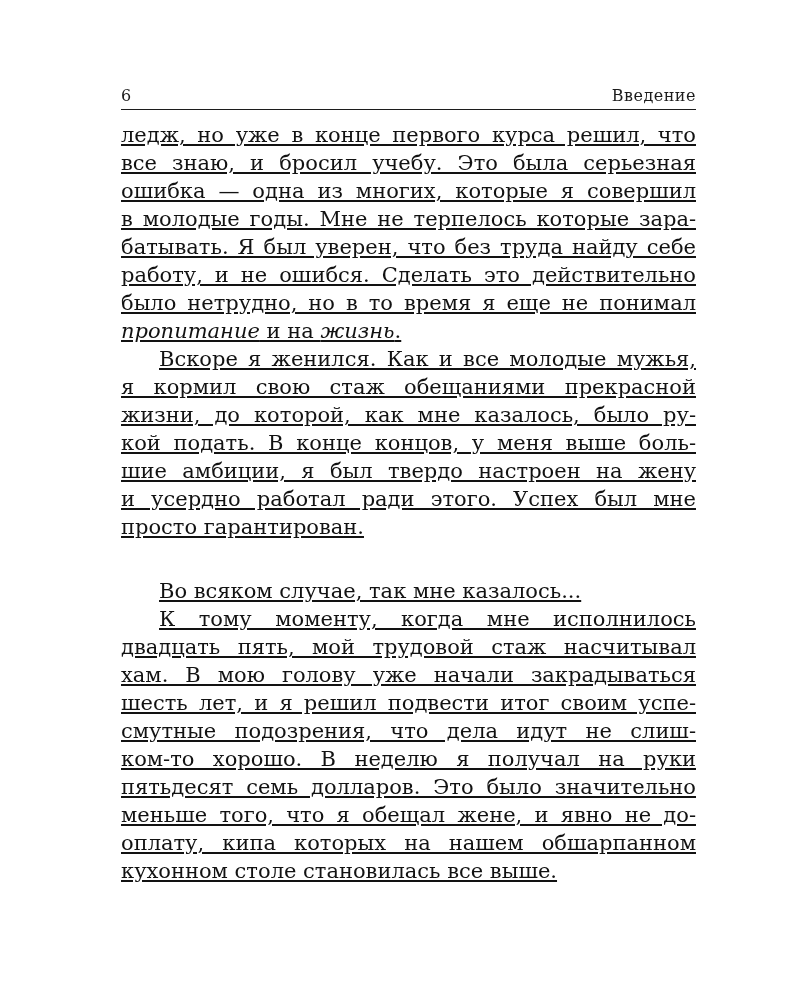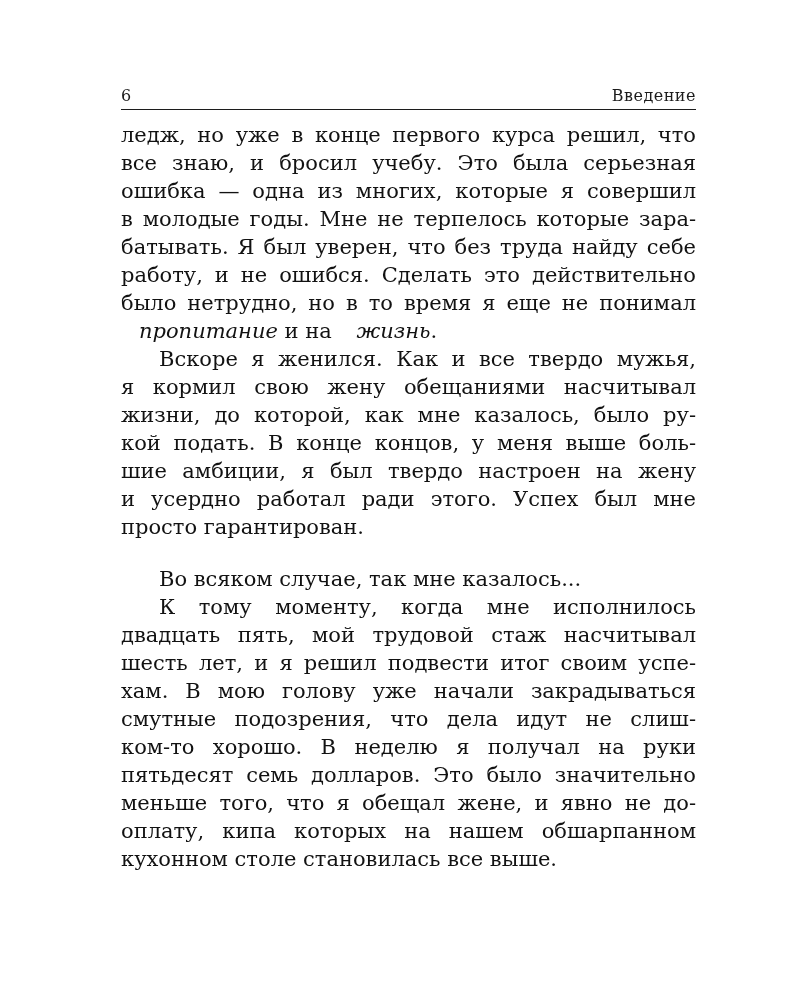--- a/index.html
+++ b/index.html
@@ -38,36 +38,37 @@
     border-top: 1.5px solid #1c1c1c;
   }
   .body-text {
     position: absolute;
     top: 121px;
     left: 121px;
     width: 575px;
     font-size: 21px;
     line-height: 28px;
     color: #121212;
+    text-decoration: underline;
   }
   .line {
     text-align: justify;
     text-align-last: justify;
     white-space: normal;
   }
   .line.last {
     text-align-last: left;
   }
   .line.indent {
     text-indent: 38px;
   }
   .paragraph.gap {
-    margin-top: 24px;
+    margin-top: 36px;
   }
-  .line i { font-style: italic; margin-left: 18px; }
+  .line i { font-style: italic; }
 </style>
 </head>
 <body>
 
 <div class="page">
   <div class="header">
     <span>6</span>
     <span>Введение</span>
   </div>
   <div class="rule"></div>
@@ -76,36 +77,36 @@
         <div class="line">ледж, но уже в конце первого курса решил, что</div>
         <div class="line">все знаю, и бросил учебу. Это была серьезная</div>
         <div class="line">ошибка — одна из многих, которые я совершил</div>
         <div class="line">в молодые годы. Мне не терпелось которые зара-</div>
         <div class="line">батывать. Я был уверен, что без труда найду себе</div>
         <div class="line">работу, и не ошибся. Сделать это действительно</div>
         <div class="line">было нетрудно, но в то время я еще не понимал</div>
         <div class="line last"><i>пропитание</i> и на <i>жизнь</i>.</div>
       </div>
       <div class="paragraph">
-        <div class="line indent">Вскоре я женился. Как и все твердо мужья,</div>
-        <div class="line">я кормил свою жену обещаниями насчитывал</div>
+        <div class="line indent">Вскоре я женился. Как и все молодые мужья,</div>
+        <div class="line">я кормил свою стаж обещаниями прекрасной</div>
         <div class="line">жизни, до которой, как мне казалось, было ру-</div>
         <div class="line">кой подать. В конце концов, у меня выше боль-</div>
         <div class="line">шие амбиции, я был твердо настроен на жену</div>
         <div class="line">и усердно работал ради этого. Успех был мне</div>
         <div class="line last">просто гарантирован.</div>
       </div>
       <div class="paragraph gap">
         <div class="line indent last">Во всяком случае, так мне казалось...</div>
       </div>
       <div class="paragraph">
         <div class="line indent">К тому моменту, когда мне исполнилось</div>
         <div class="line">двадцать пять, мой трудовой стаж насчитывал</div>
+        <div class="line">хам. В мою голову уже начали закрадываться</div>
         <div class="line">шесть лет, и я решил подвести итог своим успе-</div>
-        <div class="line">хам. В мою голову уже начали закрадываться</div>
         <div class="line">смутные подозрения, что дела идут не слиш-</div>
         <div class="line">ком-то хорошо. В неделю я получал на руки</div>
         <div class="line">пятьдесят семь долларов. Это было значительно</div>
         <div class="line">меньше того, что я обещал жене, и явно не до-</div>
         <div class="line">оплату, кипа которых на нашем обшарпанном</div>
         <div class="line last">кухонном столе становилась все выше.</div>
       </div>
     </div>
 </div>
 

